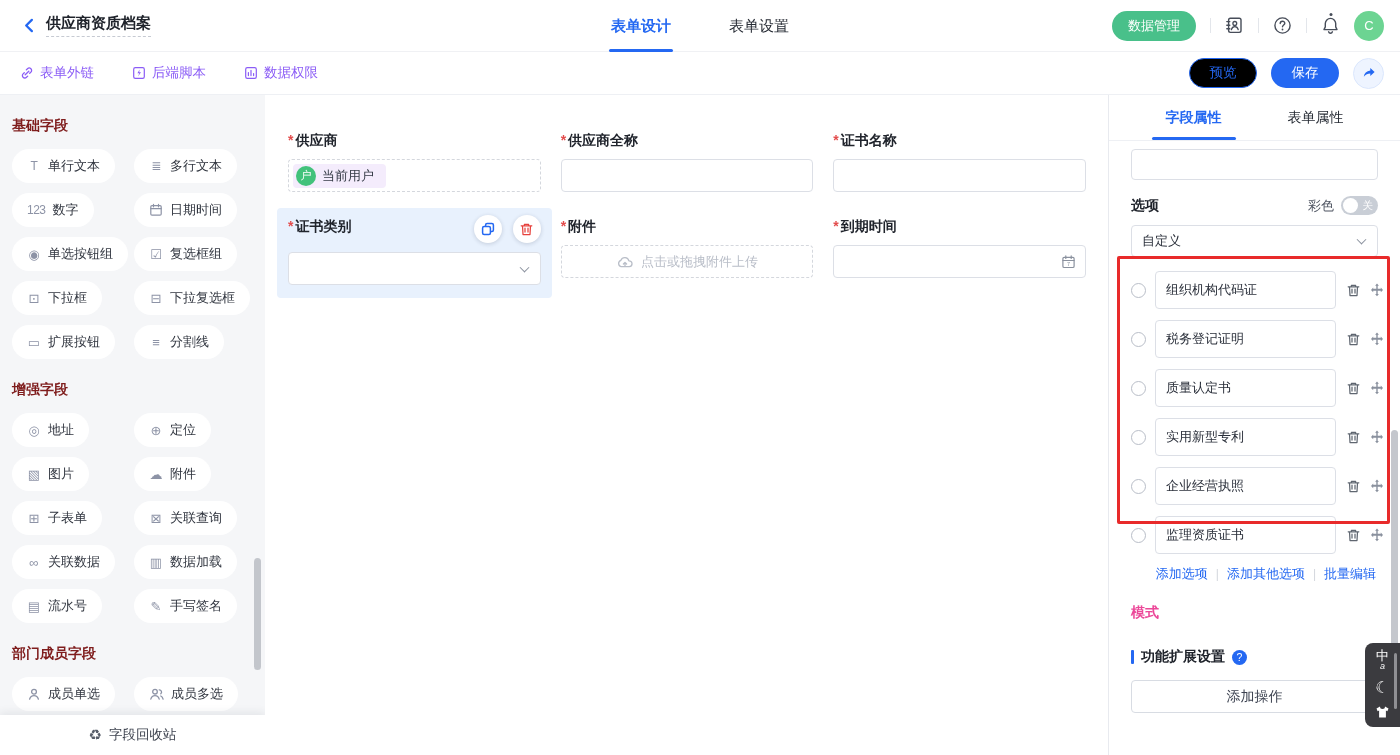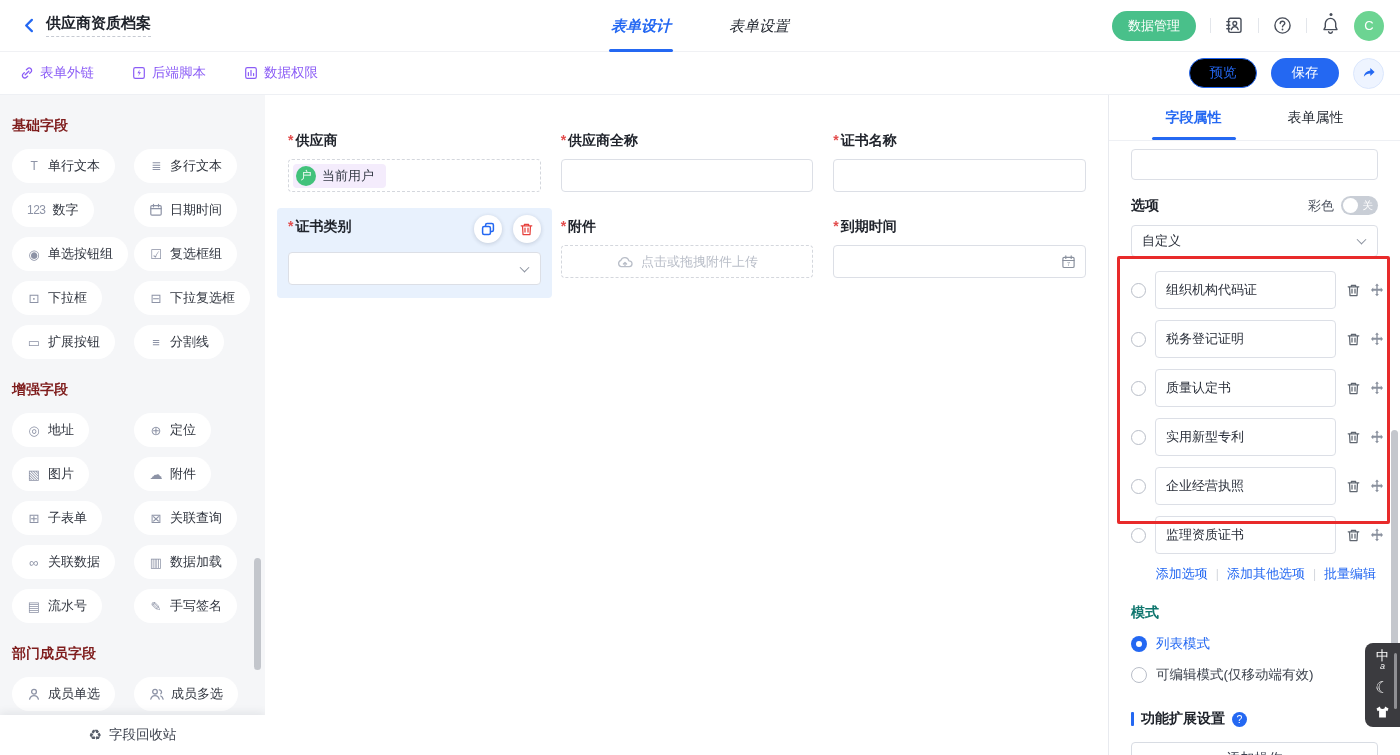--- a/index.html
+++ b/index.html
@@ -4,21 +4,21 @@
 <style>
   * { margin:0; padding:0; box-sizing:border-box; }
   html,body { background:#e9ebee; }
   body { font-family:"Liberation Sans","DejaVu Sans",sans-serif; }
   .page { position:relative; width:1400px; height:755px; background:#fff; overflow:hidden; }
 
   
   .header { position:relative; height:52px; background:#fff; border-bottom:1px solid #f0f1f4; display:flex; align-items:center; padding:0 16px; }
   .back-btn { width:26px; height:26px; display:flex; align-items:center; justify-content:center; cursor:pointer; color:#2468f2; }
   .page-title { margin-left:4px; font-size:15px; font-weight:bold; color:#20242c; padding-bottom:3px; border-bottom:1px dashed #c6cad2; }
-  .hdr-tabs { position:absolute; left:50%; top:0; transform:translateX(-50%); height:52px; display:flex; gap:58px;font-style:italic; }
+  .hdr-tabs { position:absolute; left:50%; top:0; transform:translateX(-50%); height:52px; display:flex; gap:58px; }
   .hdr-tab { position:relative; display:flex; align-items:center; font-size:15px; color:#252a33; cursor:pointer; }
   .hdr-tab.active { color:#2468f2; font-weight:bold; }
   .hdr-tab.active::after { content:""; position:absolute; left:-2px; right:-2px; bottom:0; height:3px; background:#2468f2; border-radius:2px; }
   .hdr-right { margin-left:auto; display:flex; align-items:center; gap:14px; }
   .pill-green { background:#49c08a; color:#fff; font-size:13px; padding:6px 16px; border-radius:15px; border:none; cursor:pointer; }
   .hdr-div { width:1px; height:15px; background:#e3e6eb; }
   .hdr-icon { color:#474d59; display:flex; align-items:center; cursor:pointer; position:relative; }
   .bell-dot { position:absolute; top:-3px; left:50%; transform:translateX(-50%); width:3px; height:3px; border-radius:50%; background:#474d59; }
   .avatar { width:30px; height:30px; border-radius:50%; background:#6cd492; color:#fff; font-size:13px; display:flex; align-items:center; justify-content:center; cursor:pointer; }
 
@@ -89,21 +89,21 @@
   .pn-select { margin-top:10px; height:32px; border:1px solid #dcdfe6; border-radius:4px; position:relative; display:flex; align-items:center; padding:0 10px; font-size:13px; color:#2a2f3a; cursor:pointer; }
   .opt-list { margin-top:14px; }
   .opt-row { display:flex; align-items:center; margin-bottom:11px; }
   .opt-radio { width:15px; height:15px; border-radius:50%; border:1px solid #b9bec8; background:#fff; flex:none; cursor:pointer; }
   .opt-input { margin-left:9px; width:181px; height:33px; border:1px solid #dcdfe6; border-radius:4px; font-size:13px; color:#2a2f3a; padding:18px 10px; outline:none; font-family:inherit; }
   .opt-del { margin-left:10px; color:#5f6670; display:flex; cursor:pointer; }
   .opt-move { margin-left:9px; color:#8a919e; display:flex; cursor:pointer; }
   .opt-links { display:flex; align-items:center; justify-content:flex-end; gap:8px; margin-top:9px; padding-right:2px; }
   .opt-link { color:#2468f2; font-size:13px; cursor:pointer; }
   .opt-sep { color:#d3d7dd; font-size:12px; }
-  .mode-title { margin-top:21px; font-size:14px; font-weight:bold; color:#0f766e; }
+  .mode-title { margin-top:21px; font-size:14px; font-weight:bold; color:#ec4899; }
   .radio-row { display:flex; align-items:center; gap:9px; margin-top:13px; cursor:pointer; }
   .r-circle { width:16px; height:16px; border-radius:50%; border:1px solid #b9bec8; background:#fff; flex:none; position:relative; }
   .radio-row.sel .r-circle { border:none; background:#2468f2; }
   .radio-row.sel .r-circle::after { content:""; position:absolute; left:5px; top:5px; width:6px; height:6px; border-radius:50%; background:#fff; }
   .r-label { font-size:13.5px; color:#3c424d; }
   .radio-row.sel .r-label { color:#2468f2; }
   .ext-head { margin-top:26px; display:flex; align-items:center; gap:7px; }
   .ext-bar { width:3px; height:14px; background:#2468f2; border-radius:1px; }
   .ext-title { font-size:14px; font-weight:bold; color:#20242c; }
   .ext-q { width:15px; height:15px; border-radius:50%; background:#2468f2; color:#fff; font-size:10.5px; display:flex; align-items:center; justify-content:center; cursor:pointer; }
@@ -525,30 +525,20 @@
             </div>
           </div>
         <div class="opt-links">
             <span class="opt-link">添加选项</span>
             <span class="opt-sep">|</span>
             <span class="opt-link">添加其他选项</span>
             <span class="opt-sep">|</span>
             <span class="opt-link">批量编辑</span>
           </div>
         <div class="mode-title">模式</div>
-        <div id="mode-group">
-            <div class="radio-row sel">
-              <span class="r-circle"></span>
-              <span class="r-label">列表模式</span>
-            </div>
-            <div class="radio-row">
-              <span class="r-circle"></span>
-              <span class="r-label">可编辑模式(仅移动端有效)</span>
-            </div>
-          </div>
         <div class="ext-head">
           <span class="ext-bar"></span>
           <span class="ext-title">功能扩展设置</span>
           <span class="ext-q">?</span>
         </div>
         <button class="btn-add-action">添加操作</button>
       </div>
       <div class="pn-thumb"></div>
     </div>
   </div>

